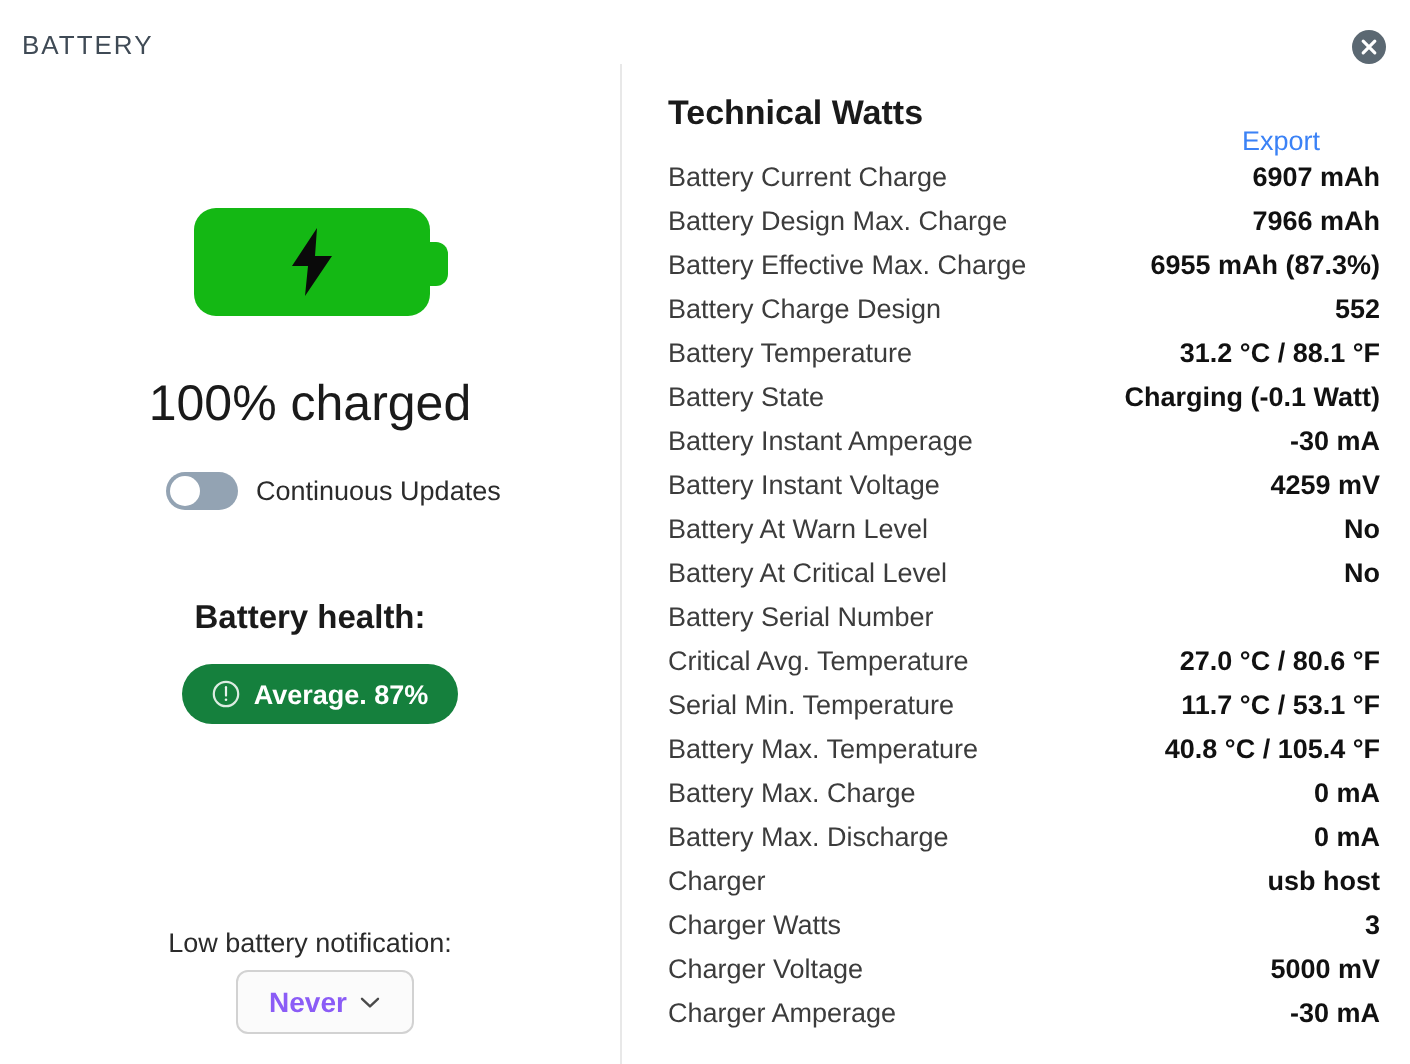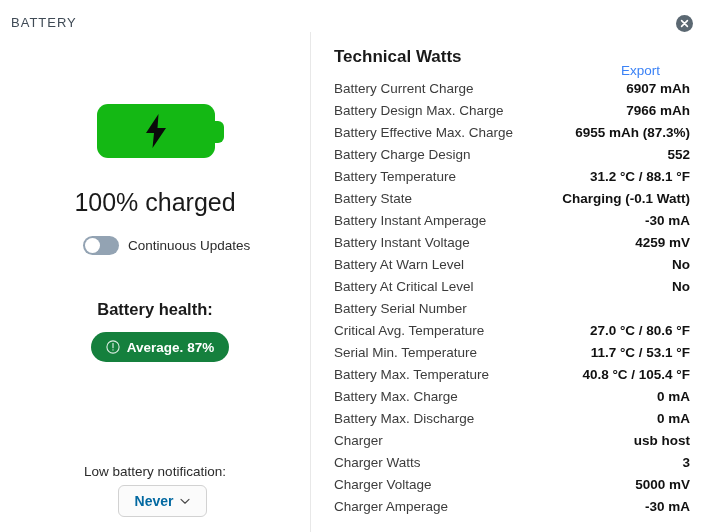--- a/index.html
+++ b/index.html
@@ -123,21 +123,21 @@
   #low-battery-select {
     position:absolute; left:118px; top:441px;
     width:89px; height:32px;
     background:#fbfbfb;
     border:1px solid #d2d2d2;
     border-radius:6px;
     display:flex; align-items:center; justify-content:center; gap:7px;
     cursor:pointer;
   }
   #low-battery-value {
-    font-size:14px; color:#0369a1; font-weight:bold;
+    font-size:14px; color:#8b5cf6; font-weight:bold;
   }
 
   
   #right-panel {
     position:absolute; left:310px; top:44px; width:395px; height:488px;
   }
   #tech-title {
     position:absolute; left:24px; top:3px;
     font-size:17px; color:#1a1a1a; font-weight:bold;
   }

